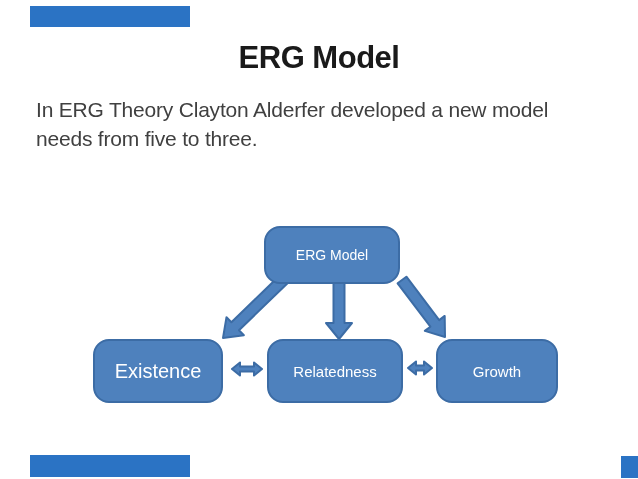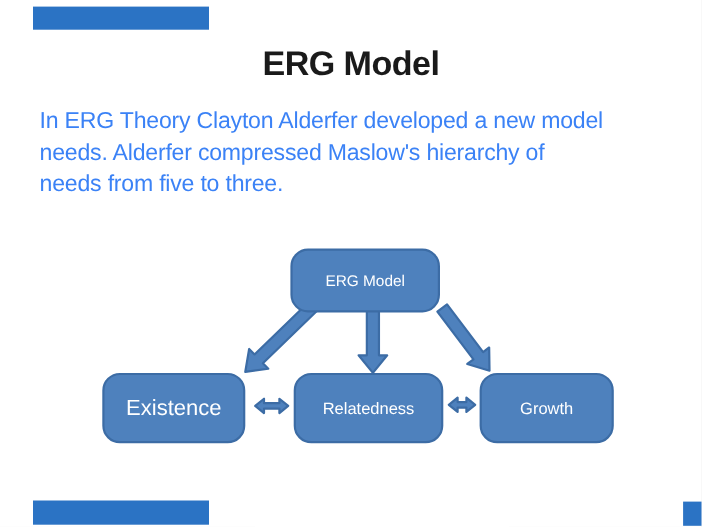--- a/index.html
+++ b/index.html
@@ -17,21 +17,21 @@
   .accent.corner{left:621px;top:456px;width:17px;height:22px;}
 
   .title{
     position:absolute;left:0;top:40px;width:638px;
     text-align:center;
     font-size:31px;font-weight:700;color:#1a1a1a;
     letter-spacing:-0.5px;
   }
   .intro{
     position:absolute;left:36px;top:95px;width:580px;
-    font-size:21px;line-height:29px;color:#3b82f6;
+    font-size:21px;line-height:29px;color:#404040;
     letter-spacing:-0.2px;
   }
   .intro .line{white-space:nowrap;}
 
   .diagram-svg{position:absolute;left:0;top:0;width:638px;height:479px;pointer-events:none;}
   .arrow{fill:#4e81bd;stroke:#3c6ca5;stroke-width:2;stroke-linejoin:round;}
   .dblarrow{fill:#4e81bd;stroke:#3c6ca5;stroke-width:2;stroke-linejoin:round;}
 
   .node{
     position:absolute;
@@ -53,21 +53,20 @@
 <div class="slide">
 
   <div class="accent top"></div>
   <div class="accent bottom"></div>
   <div class="accent corner"></div>
 
   <div class="title">ERG Model</div>
 
   <div class="intro">
     <div class="line">In ERG Theory Clayton Alderfer developed a new model</div>
-    <div class="line">needs. Alderfer compressed Maslow's hierarchy of</div>
     <div class="line">needs from five to three.</div>
   </div>
 
   <svg class="diagram-svg" viewBox="0 0 638 479">
 
     <polygon class="arrow" points="280.2,275.0 231.4,322.2 226.5,317.2 223,338 243.9,335.2 239.0,330.2 287.8,283.0"></polygon>
 
     <polygon class="arrow" points="333.5,280 333.5,323 326,323 339,339 352,323 344.5,323 344.5,280"></polygon>
 
     <polygon class="arrow" points="397.6,283.3 430.4,326.7 424.8,330.9 445,337 444.7,315.9 439.2,320.1 406.4,276.7"></polygon>

